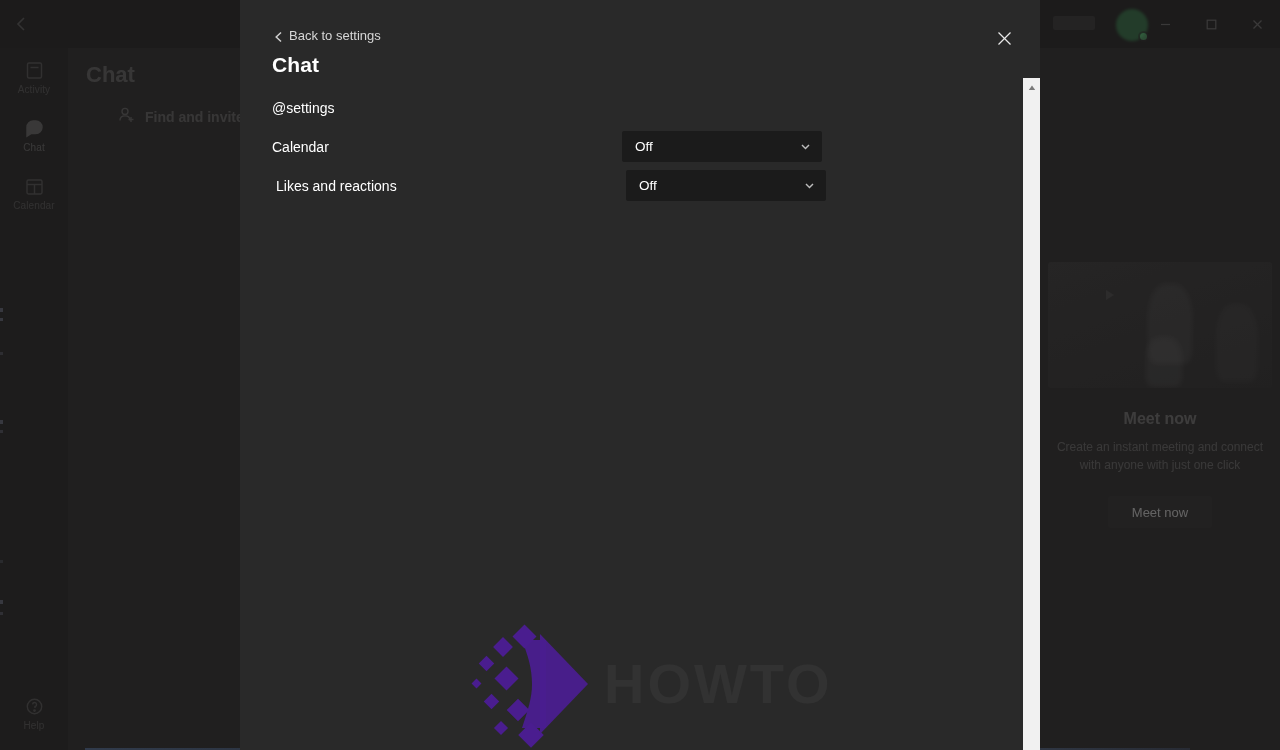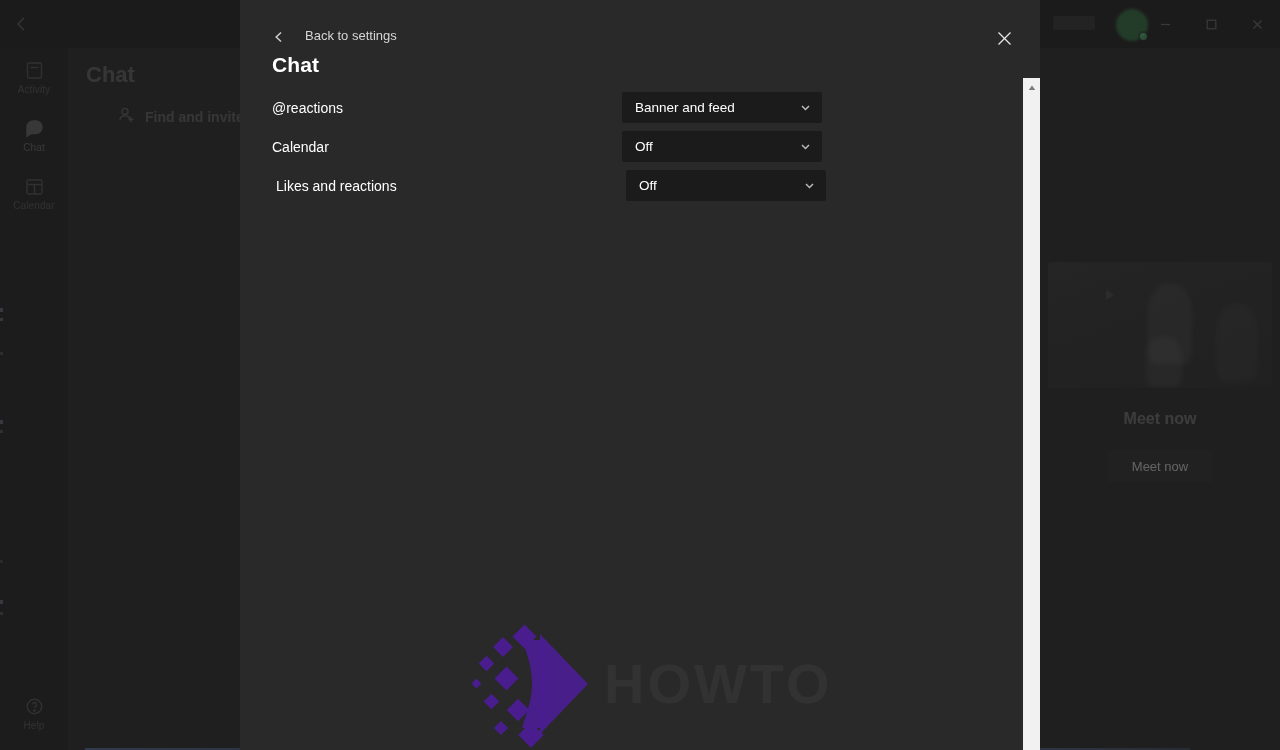--- a/index.html
+++ b/index.html
@@ -185,21 +185,21 @@
     position: absolute; top: 22px; right: 20px;
     width: 32px; height: 32px;
     display: flex; align-items: center; justify-content: center;
     cursor: pointer;
     border-radius: 2px;
   }
   .modal-close svg { width: 15px; height: 15px; stroke: #e8e8e8; stroke-width: 1.3; }
 
   .back-link {
     position: absolute; top: 28px; left: 33px;
-    display: flex; align-items: flex-end; gap: 20px;
+    display: flex; align-items: flex-end; gap: 4px;
     cursor: pointer;
   }
   .back-link .bl-icon svg { width: 12px; height: 12px; stroke: #cfcfcf; fill: none; stroke-width: 1.5; display:block; }
   .back-link .bl-label { font-size: 13px; color: #d6d6d6; }
 
   .modal-title {
     position: absolute; top: 53px; left: 32px;
     font-size: 21px; font-weight: bold; color: #ffffff;
     letter-spacing: 0.1px;
   }
@@ -375,20 +375,21 @@
     </div>
 
     <div class="meet-panel">
       <div class="meet-thumb">
         <div class="mt-play"></div>
         <div class="mt-person mt-p1"></div>
         <div class="mt-person mt-p2"></div>
         <div class="mt-person mt-p3"></div>
       </div>
       <div class="meet-title">Meet now</div>
+      <div class="meet-desc">Create an instant meeting and connect with anyone with just one click</div>
       <div class="meet-btn">Meet now</div>
     </div>
 
     <div class="edge-artifact" style="top:308px;height:4px;"></div>
     <div class="edge-artifact" style="top:318px;height:3px;"></div>
     <div class="edge-artifact" style="top:352px;height:3px;opacity:.6"></div>
     <div class="edge-artifact" style="top:420px;height:4px;"></div>
     <div class="edge-artifact" style="top:430px;height:3px;opacity:.7"></div>
     <div class="edge-artifact" style="top:560px;height:3px;opacity:.5"></div>
     <div class="edge-artifact" style="top:600px;height:4px;"></div>
@@ -412,29 +413,21 @@
           <line x1="1.5" y1="1.5" x2="13.5" y2="13.5"></line>
           <line x1="13.5" y1="1.5" x2="1.5" y2="13.5"></line>
         </svg>
     </div>
 
     <div class="modal-title">Chat</div>
 
     <div class="settings-rows">
 
       <div class="setting-row" style="top: 0px; position: absolute; left: 0px; right: 0px;">
-        <div class="setting-label">@reactions</div>
-        <div class="setting-dropdown">
-          <span class="dd-value">Banner and feed</span>
-          <span class="dd-chevron">
-            <svg viewBox="0 0 13 13">
-                <polyline points="3,5 6.5,8.6 10,5"></polyline>
-              </svg>
-          </span>
-        </div>
+        <div class="setting-label">@settings</div>
       </div>
 
       <div class="setting-row" style="top: 39px; position: absolute; left: 0px; right: 0px;">
         <div class="setting-label">Calendar</div>
         <div class="setting-dropdown">
           <span class="dd-value">Off</span>
           <span class="dd-chevron">
             <svg viewBox="0 0 13 13">
                 <polyline points="3,5 6.5,8.6 10,5"></polyline>
               </svg>

